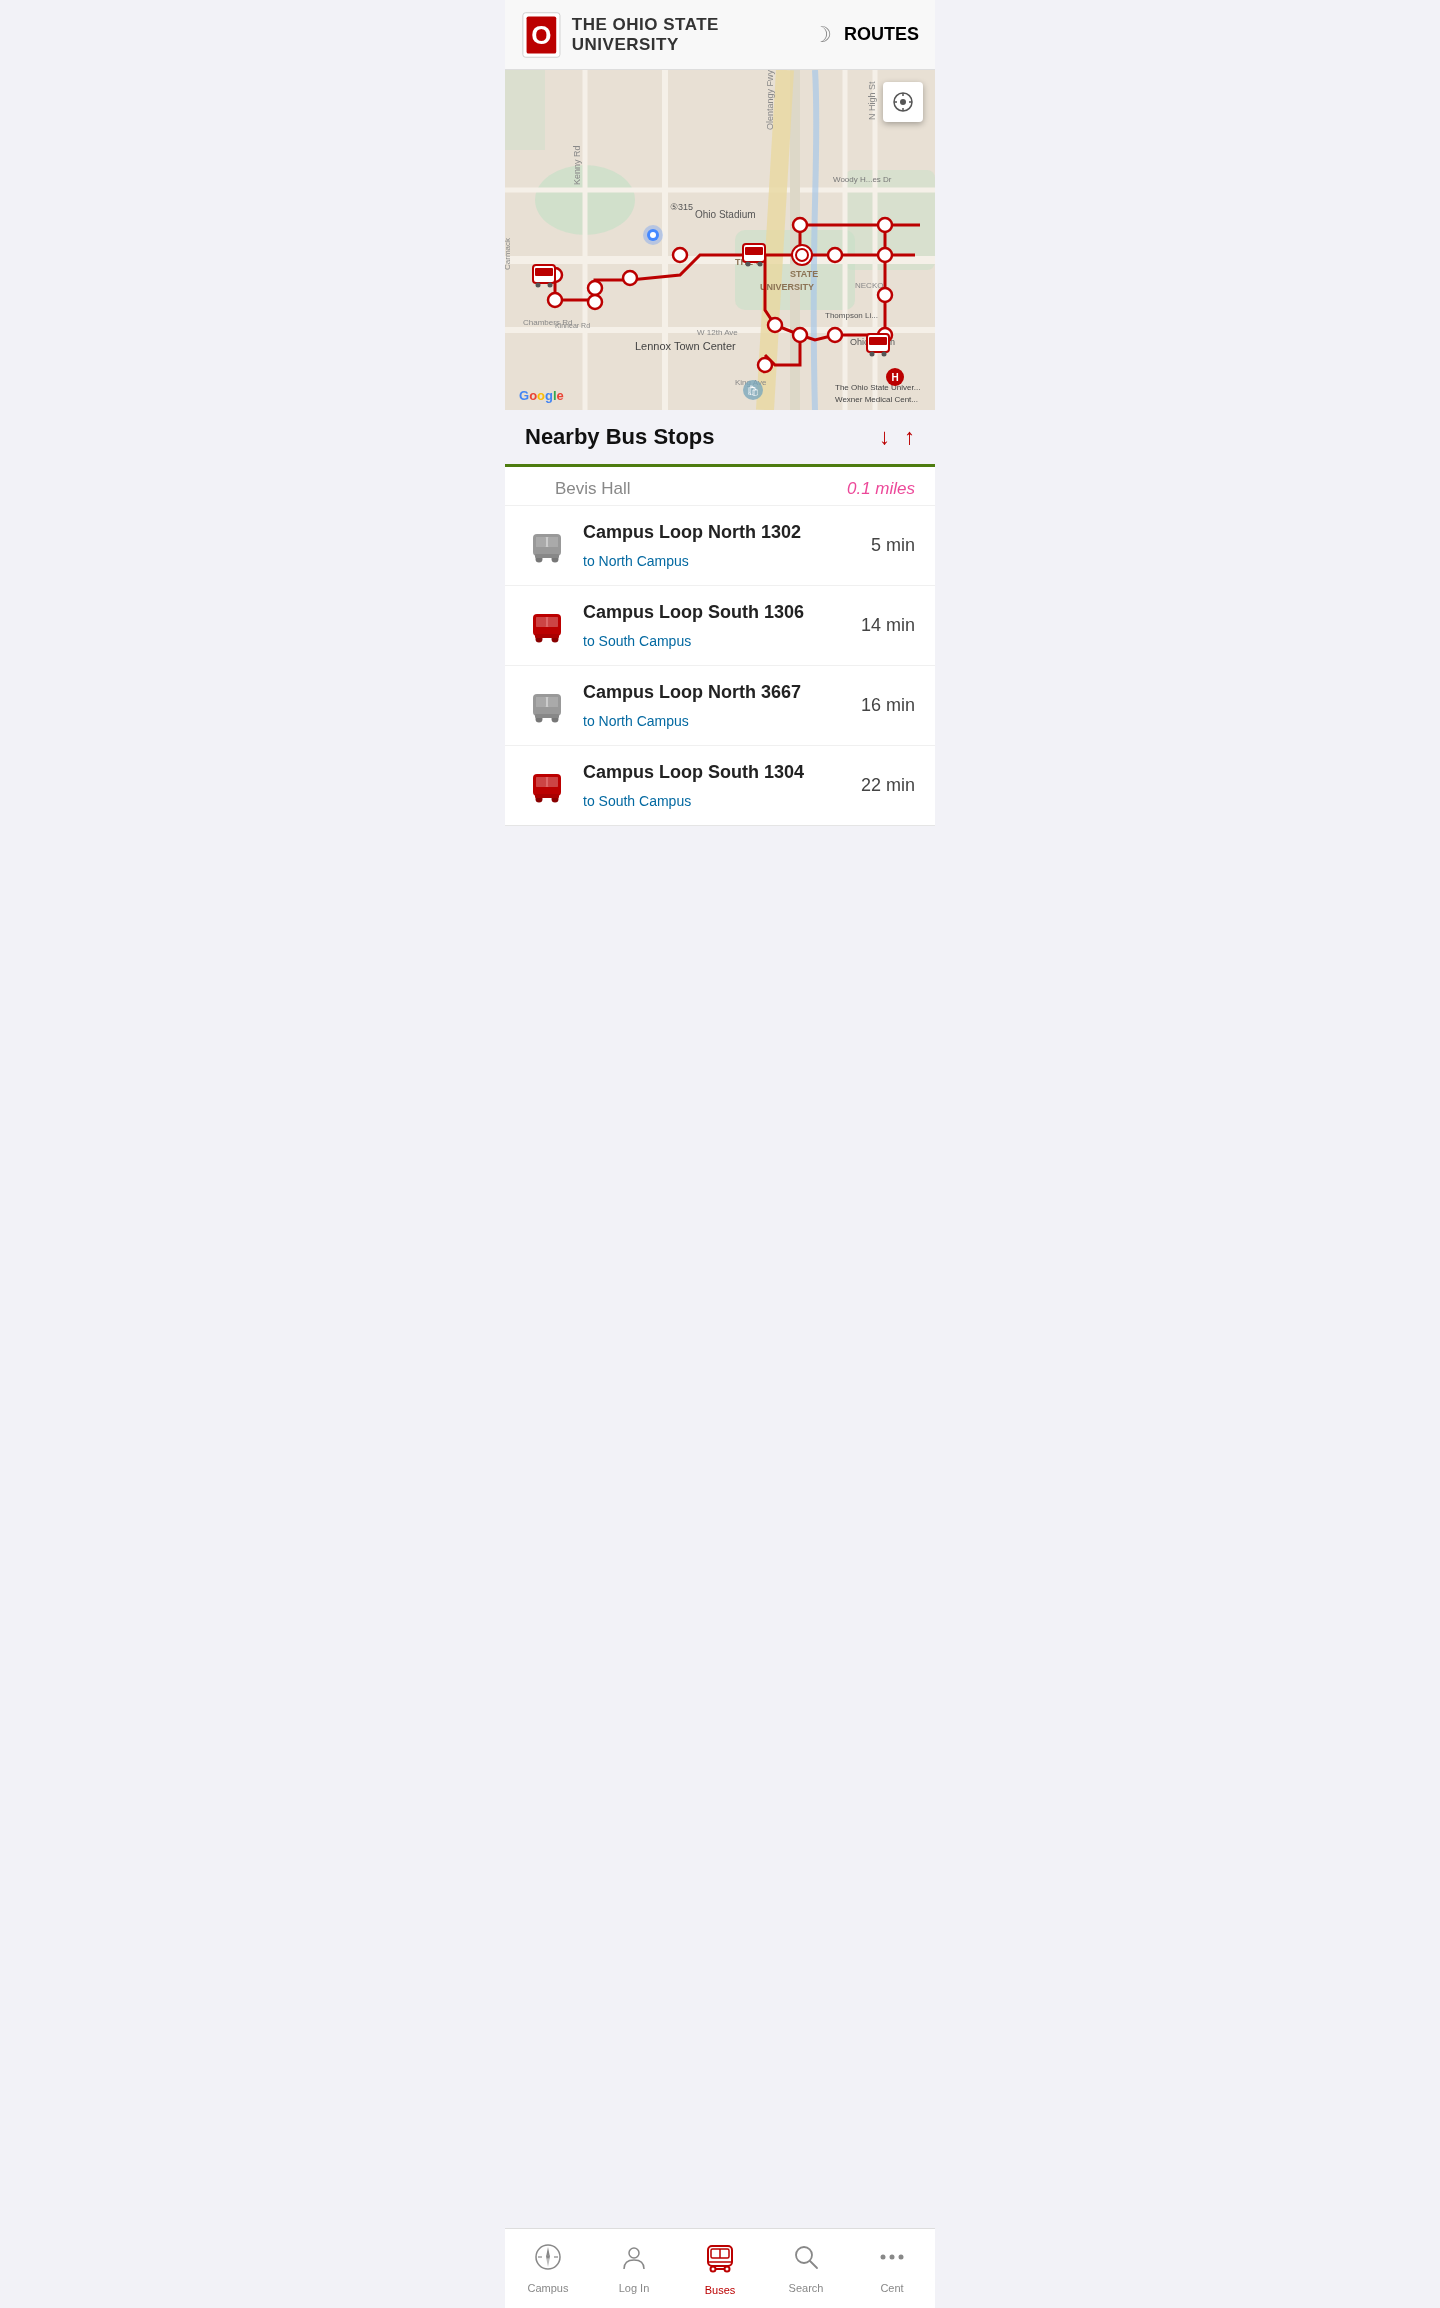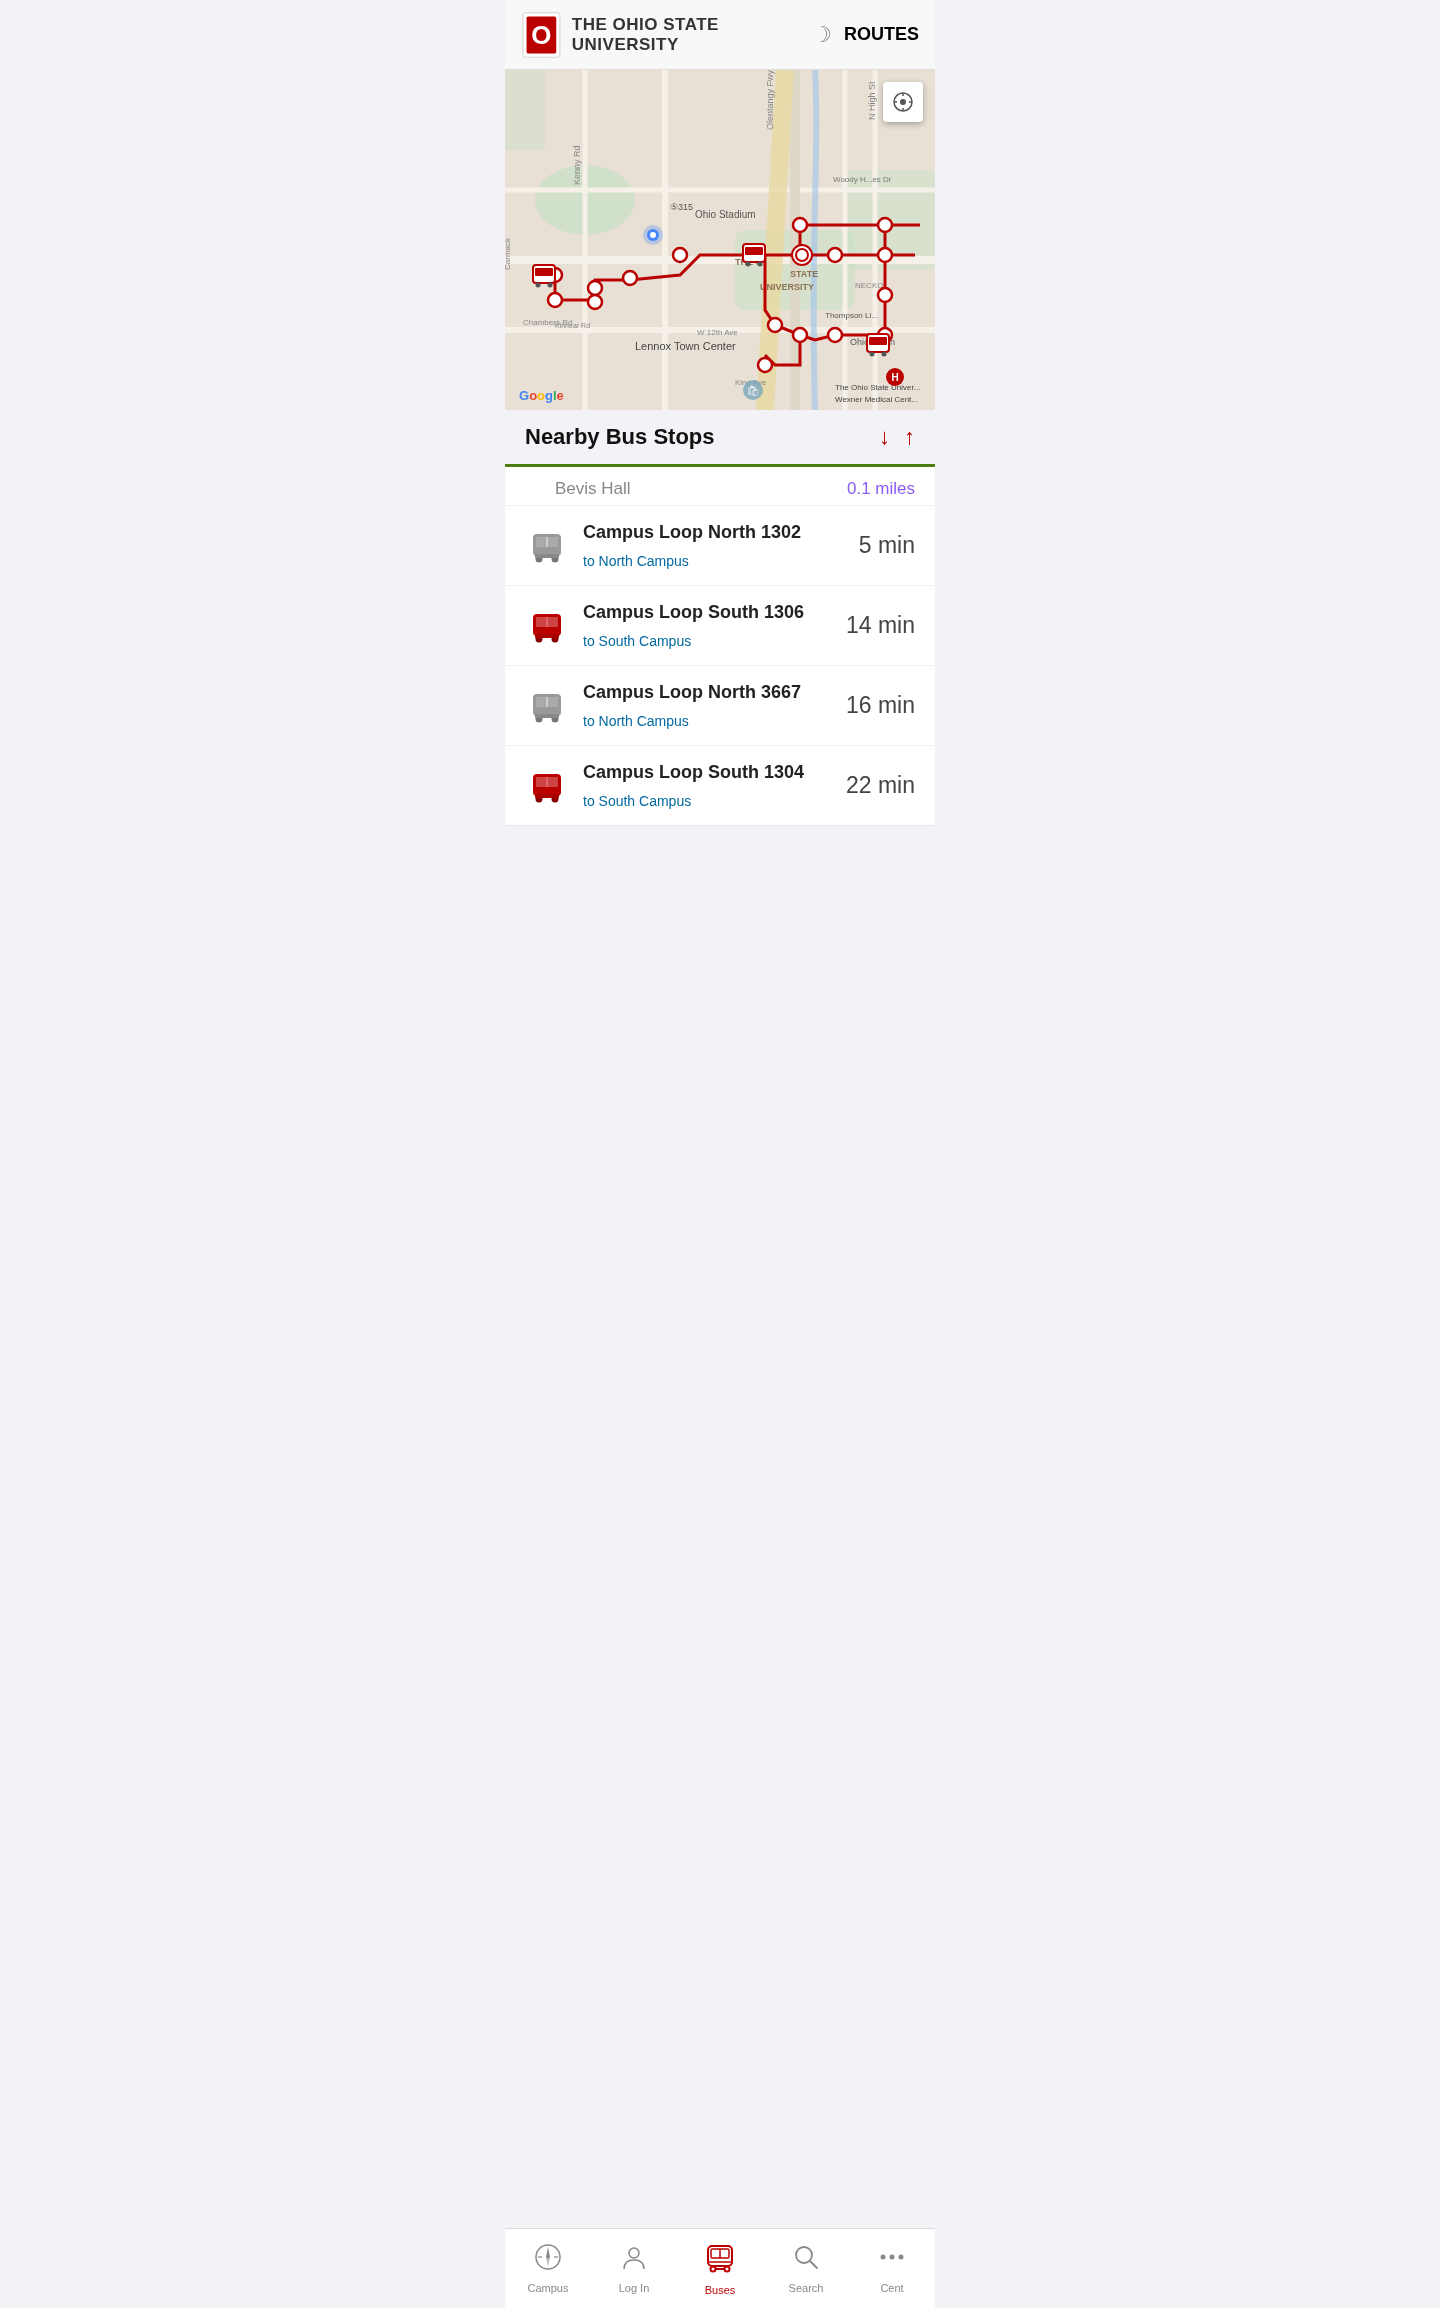--- a/index.html
+++ b/index.html
@@ -123,21 +123,22 @@
       padding: 12px 20px 6px;
       background: white;
     }
     .stop-location-name {
       font-size: 17px;
       color: #888;
       margin-left: 30px;
     }
     .stop-distance {
       font-size: 17px;
-      color: #8b5cf6;
+      color: #ec4899;
+      font-style: italic;
     }
 
     
     .bus-row {
       display: flex;
       align-items: center;
       padding: 16px 20px;
       border-top: 1px solid #f0f0f0;
       background: white;
       cursor: pointer;
@@ -158,21 +159,21 @@
       font-size: 18px;
       font-weight: 600;
       color: #222;
     }
     .bus-destination {
       font-size: 14px;
       color: #0369a1;
       margin-top: 10px;
     }
     .bus-time {
-      font-size: 23px;
+      font-size: 18px;
       font-weight: 400;
       color: #444;
     }
 
     
     .bottom-nav {
       position: fixed;
       bottom: 0;
       left: 50%;
       transform: translateX(-50%);

